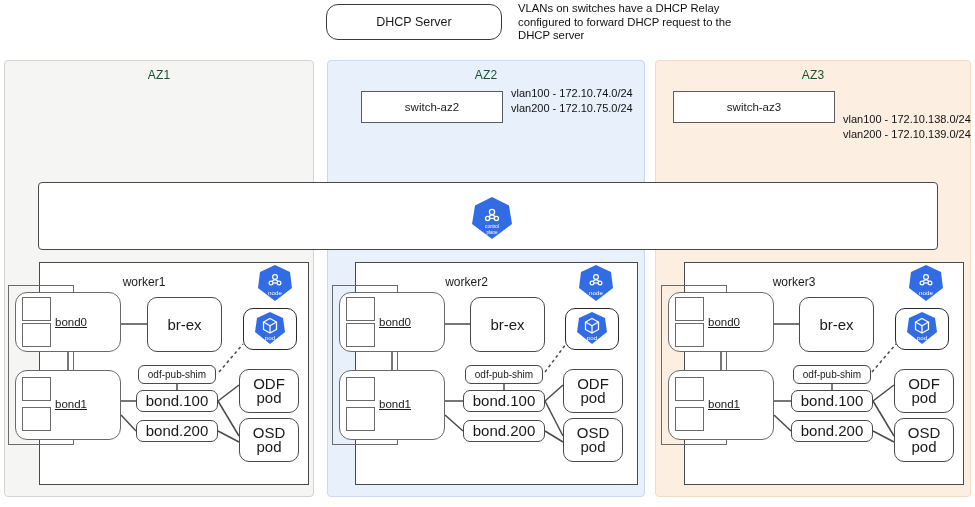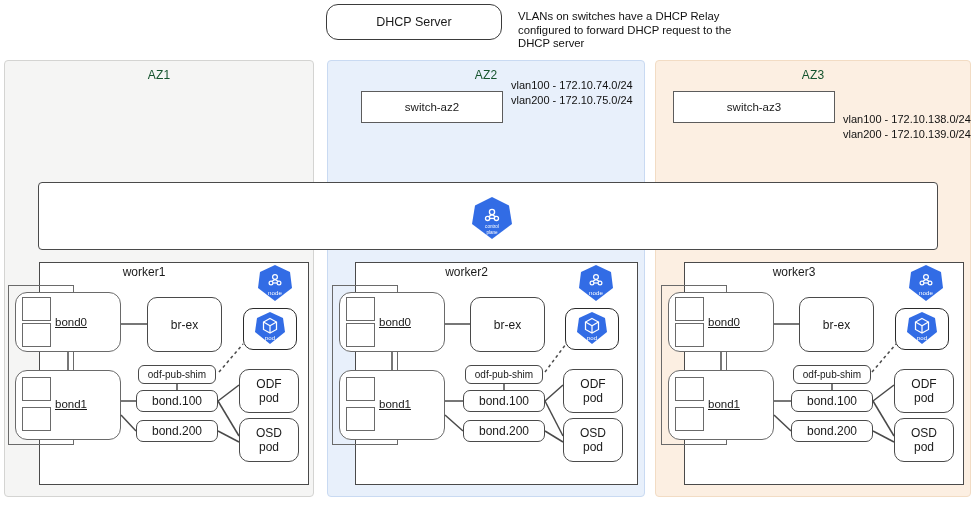--- a/index.html
+++ b/index.html
@@ -4,67 +4,67 @@
 <style>
   html,body{margin:0;padding:0;background:#ffffff;}
   body{width:975px;height:507px;position:relative;overflow:hidden;
        font-family:"Liberation Sans","DejaVu Sans",sans-serif;color:#1a1a1a;}
   .abs{position:absolute;box-sizing:border-box;}
 
   
   #dhcp-server-box{left:326px;top:4px;width:176px;height:36px;
       border:1.6px solid #3b3b3b;border-radius:12px;background:#fff;
       display:flex;align-items:center;justify-content:center;font-size:12.5px;}
-  #dhcp-note{left:518px;top:10px;width:230px;font-size:11.3px;line-height:13.6px;color:#111;}
+  #dhcp-note{left:518px;top:2px;width:230px;font-size:11.3px;line-height:13.6px;color:#111;}
 
   
   .az-panel{top:60px;height:437px;border:1px solid #cfcfcf;border-radius:4px;}
   #az1-panel{left:4px;width:310px;background:#f5f5f4;border-color:#d4d4d2;}
   #az2-panel{left:327px;width:318px;background:#e8f0fb;border-color:#c9daf2;}
   #az3-panel{left:655px;width:316px;background:#fcefe2;border-color:#f2dcc4;}
   .az-title{position:absolute;top:7px;left:0;right:0;text-align:center;
       font-size:12px;color:#14532d;letter-spacing:.2px;}
 
   .switch-box{position:absolute;top:30px;height:30px;background:#fff;
       border:1.6px solid #5c5c5c;display:flex;align-items:center;justify-content:center;
       font-size:11.5px;}
   #switch-az1-box{left:31px;width:140px;}
   #switch-az2-box{left:33px;width:140px;}
   #switch-az3-box{left:17px;width:160px;}
 
   .vlan-lines{position:absolute;font-size:11px;line-height:15px;color:#111;white-space:nowrap;}
   #az1-vlans{left:182px;top:31px;}
-  #az2-vlans{left:183px;top:17px;}
+  #az2-vlans{left:183px;top:25px;}
   #az3-vlans{left:187px;top:31px;margin-top:20px;}
 
   
   #control-plane-band{left:38px;top:182px;width:900px;height:68px;
       background:#fff;border:1.6px solid #4a4a4a;border-radius:4px;}
   #control-plane-icon{left:471px;top:196px;width:42px;height:44px;}
 
   
   .worker-box{position:absolute;background:#fff;border:1.6px solid #4a4a4a;}
   #worker1-box{left:39px;top:262px;width:270px;height:223px;}
   #worker2-box{left:355px;top:262px;width:283px;height:223px;}
   #worker3-box{left:684px;top:262px;width:280px;height:223px;}
-  .worker-title{position:absolute;top:2px;left:0;right:60px;text-align:center;
+  .worker-title{position:absolute;top:12px;left:0;right:60px;text-align:center;
       font-size:12px;color:#1a1a1a;}
 
   
   .nic-enclosure{position:absolute;border:1.6px solid #6a6a6a;background:transparent;}
 
   
   .bond-box{position:absolute;background:#fff;border:1.6px solid #6a6a6a;border-radius:12px;}
   .bond-label{position:absolute;font-size:11.5px;color:#1a1a1a;text-decoration:underline;}
   .nic-sq{position:absolute;border:1.6px solid #6a6a6a;background:#fff;width:29px;height:24px;}
 
   
   .nbox{position:absolute;background:#fff;border:1.6px solid #4a4a4a;border-radius:10px;
       display:flex;align-items:center;justify-content:center;text-align:center;
-      font-size:12px;line-height:14px;}
+      font-size:15px;line-height:14px;}
   .nbox.sq{border-radius:7px;}
   .nbox.small{font-size:10px;border-radius:6px;}
 
   .pod-frame{position:absolute;background:#fff;border:1.6px solid #2b2b2b;border-radius:10px;}
 
   svg.wire{position:absolute;left:0;top:0;width:975px;height:507px;pointer-events:none;}
   .k8s-label{font-size:6.2px;fill:#fff;font-family:"Liberation Sans",sans-serif;text-anchor:middle;}
   .k8s-label.cp{font-size:4.6px;}
 </style>
 </head>

